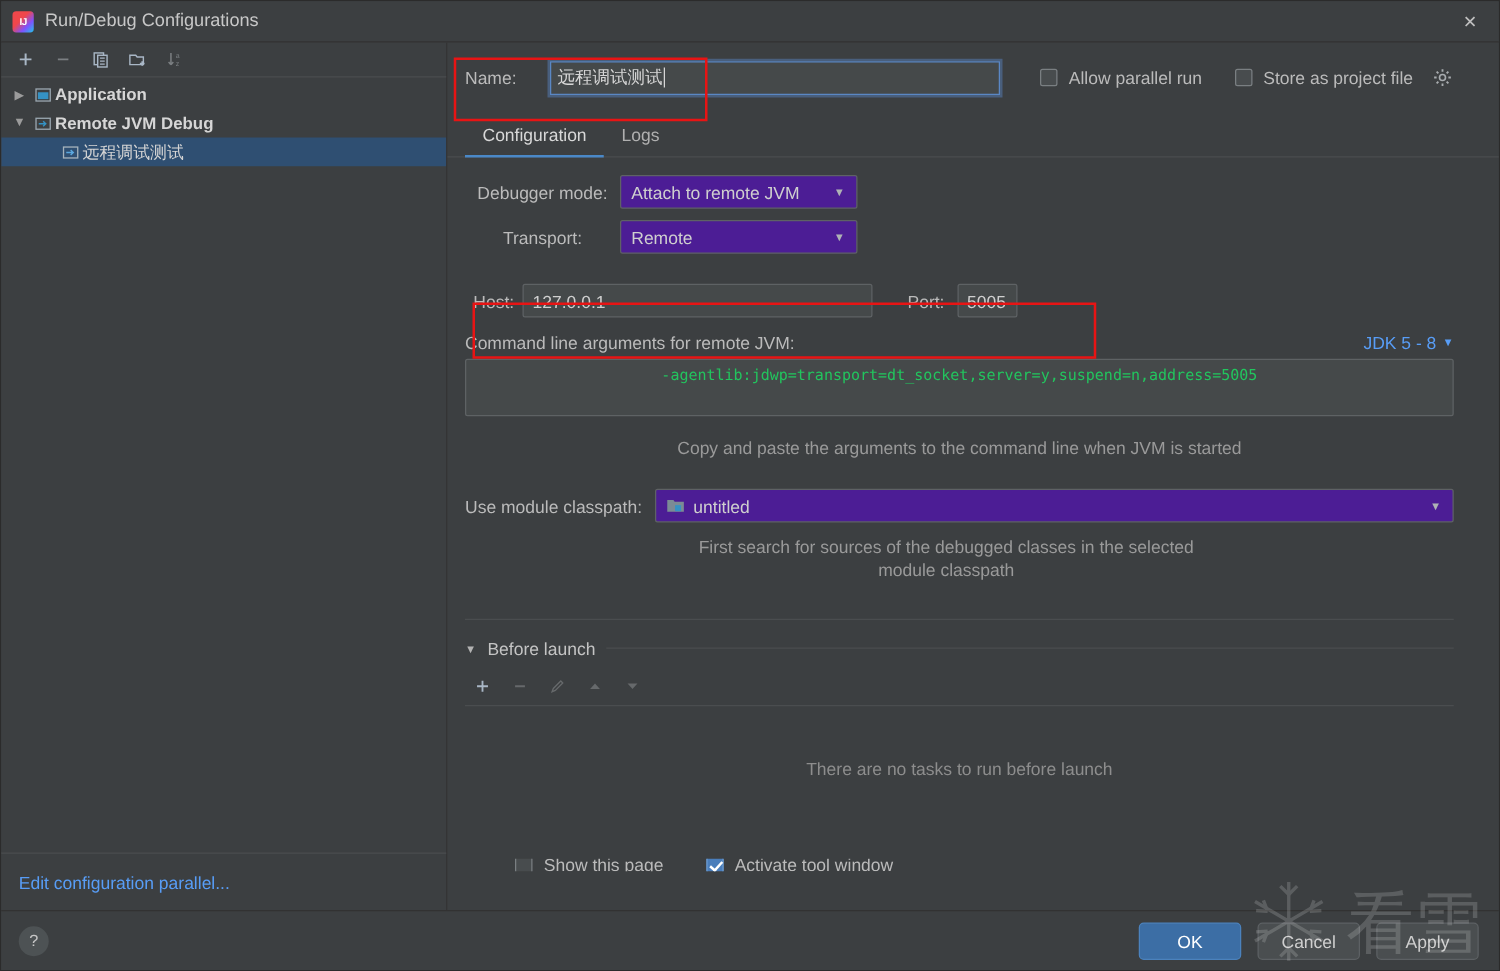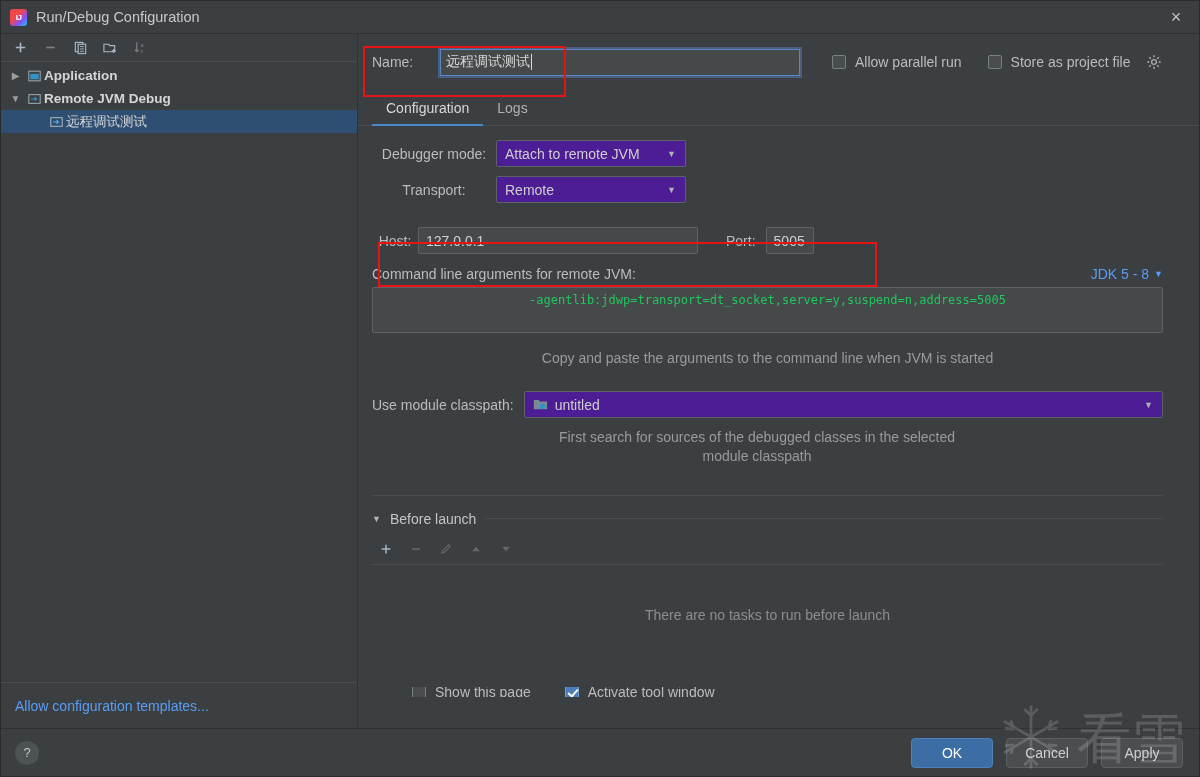--- a/index.html
+++ b/index.html
@@ -252,21 +252,21 @@
     font-family:"DejaVu Sans", sans-serif; line-height:1;
   }
 </style>
 </head>
 <body>
 
 <div id="window">
 
   <div id="titlebar">
     <div id="app-icon"></div>
-    <div id="title-text">Run/Debug Configuration</div>
+    <div id="title-text">Run/Debug Configurations</div>
     <div id="close-btn">×</div>
   </div>
 
   <div id="body">
 
     <div id="left">
 
       <div id="tree-toolbar">
         <div class="tb-btn">
           <svg width="15" height="15" viewBox="0 0 16 16">
@@ -329,21 +329,21 @@
             <svg width="15" height="14" viewBox="0 0 16 16">
               <rect x="1.5" y="3" width="13" height="10" stroke="#a6b3bc" fill="none" stroke-width="1.2"></rect>
               <path d="M4 8h6M8 5.8L10.4 8 8 10.2" stroke="#5ba8df" stroke-width="1.3" fill="none"></path>
             </svg>
           </span>
           <span class="tlabel">远程调试测试</span>
         </div>
       </div>
 
       <div id="left-footer">
-        <span id="edit-templates-link">Allow configuration templates...</span>
+        <span id="edit-templates-link">Edit configuration parallel...</span>
       </div>
     </div>
 
     <div id="right">
 
       <div id="name-row">
         <div id="name-label">Name:</div>
         <div id="name-input">
           <span>远程调试测试</span>
             <span class="caret"></span>

